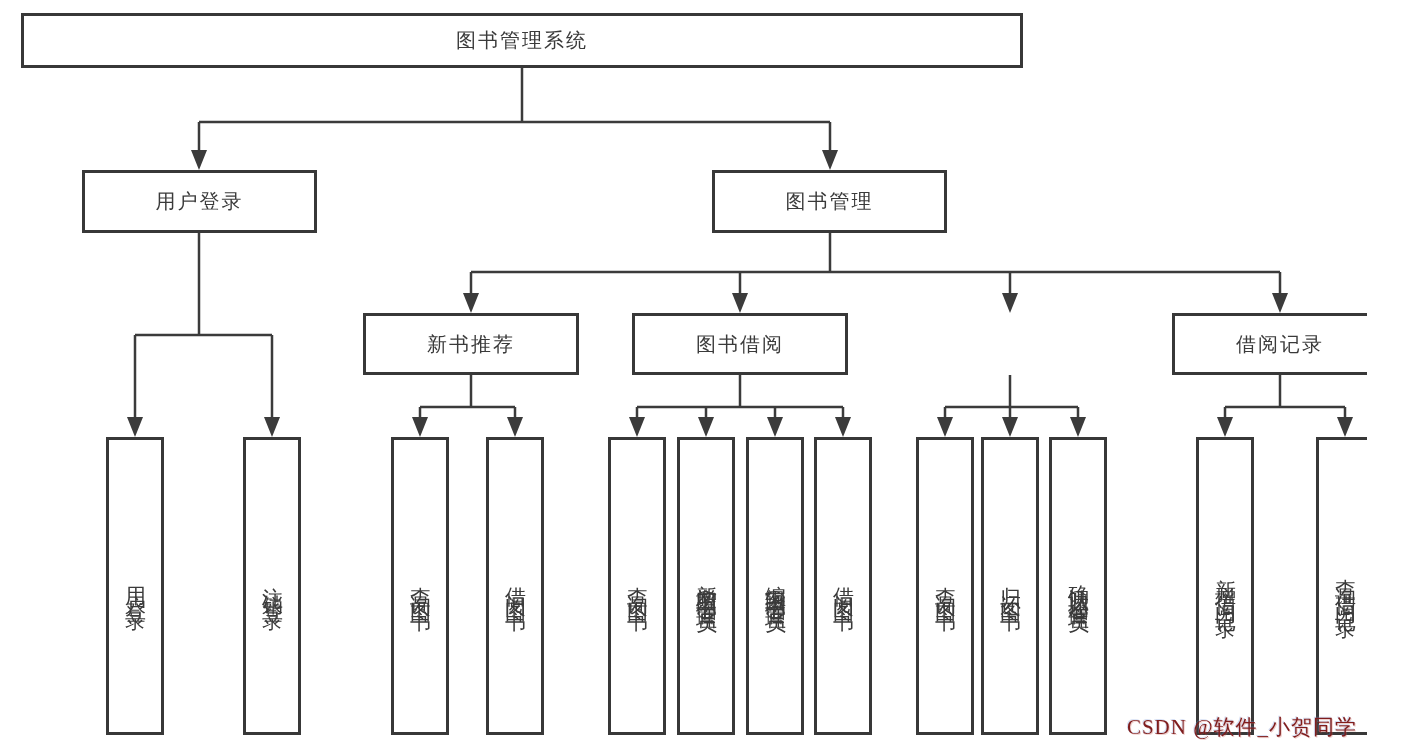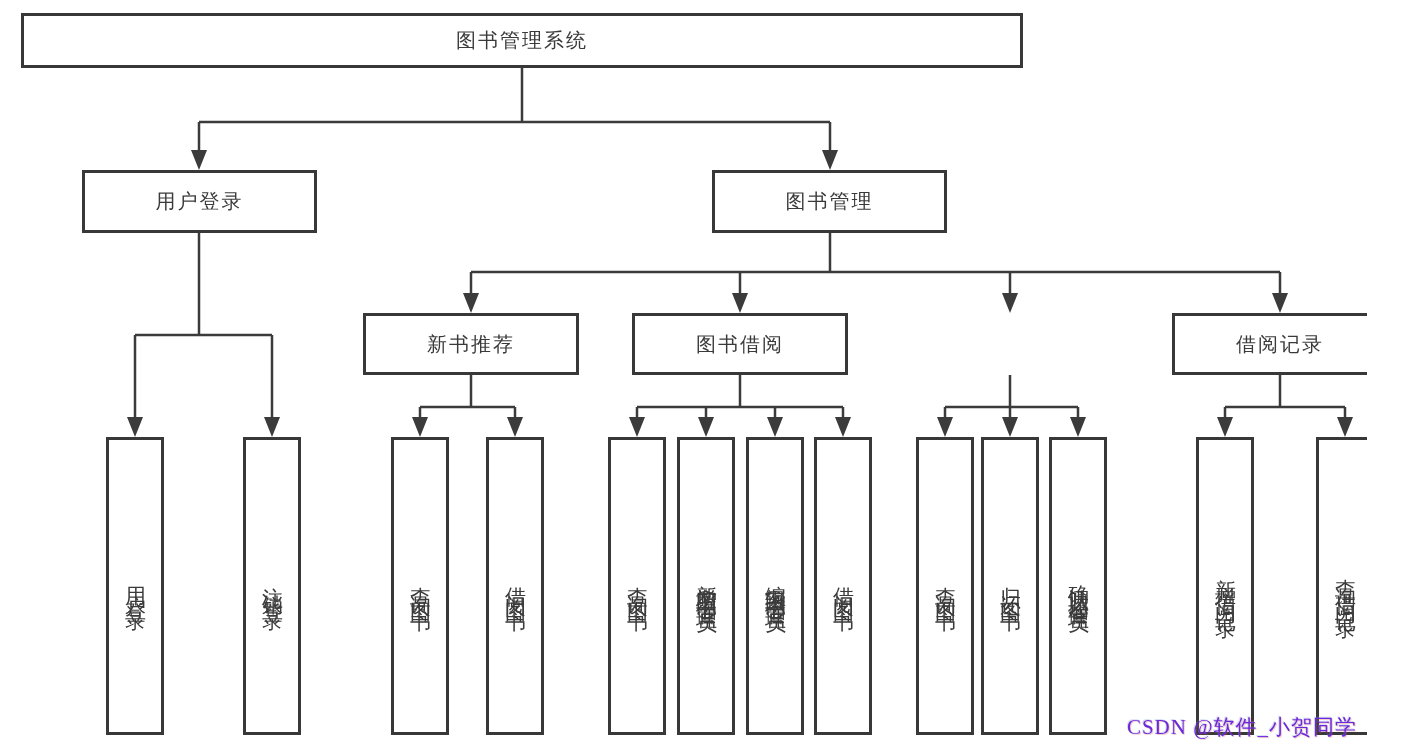--- a/index.html
+++ b/index.html
@@ -15,21 +15,21 @@
   }
   .node.h{font-size:20px;letter-spacing:2px;}
   .node.root{font-size:20px;letter-spacing:2px;}
   .node.v{
     writing-mode:vertical-rl;text-orientation:mixed;
     font-size:21px;letter-spacing:8px;line-height:1;
   }
   .node.v.long{letter-spacing:4px;}
   .watermark{
     position:absolute;top:713px;right:10px;font-size:21px;letter-spacing:1px;
-    color:#6d28d9;white-space:nowrap;
+    color:#7f1d1d;white-space:nowrap;
     text-shadow:1px 1px 0 rgba(205,95,85,0.30), -1px -1px 0 rgba(120,150,215,0.30);
   }
 </style>
 </head>
 <body>
 
 <div class="canvas">
 
   <svg class="wires" viewBox="0 0 1405 747" xmlns="http://www.w3.org/2000/svg">
     <g stroke="#3b3b3b" stroke-width="2.5" fill="none">

